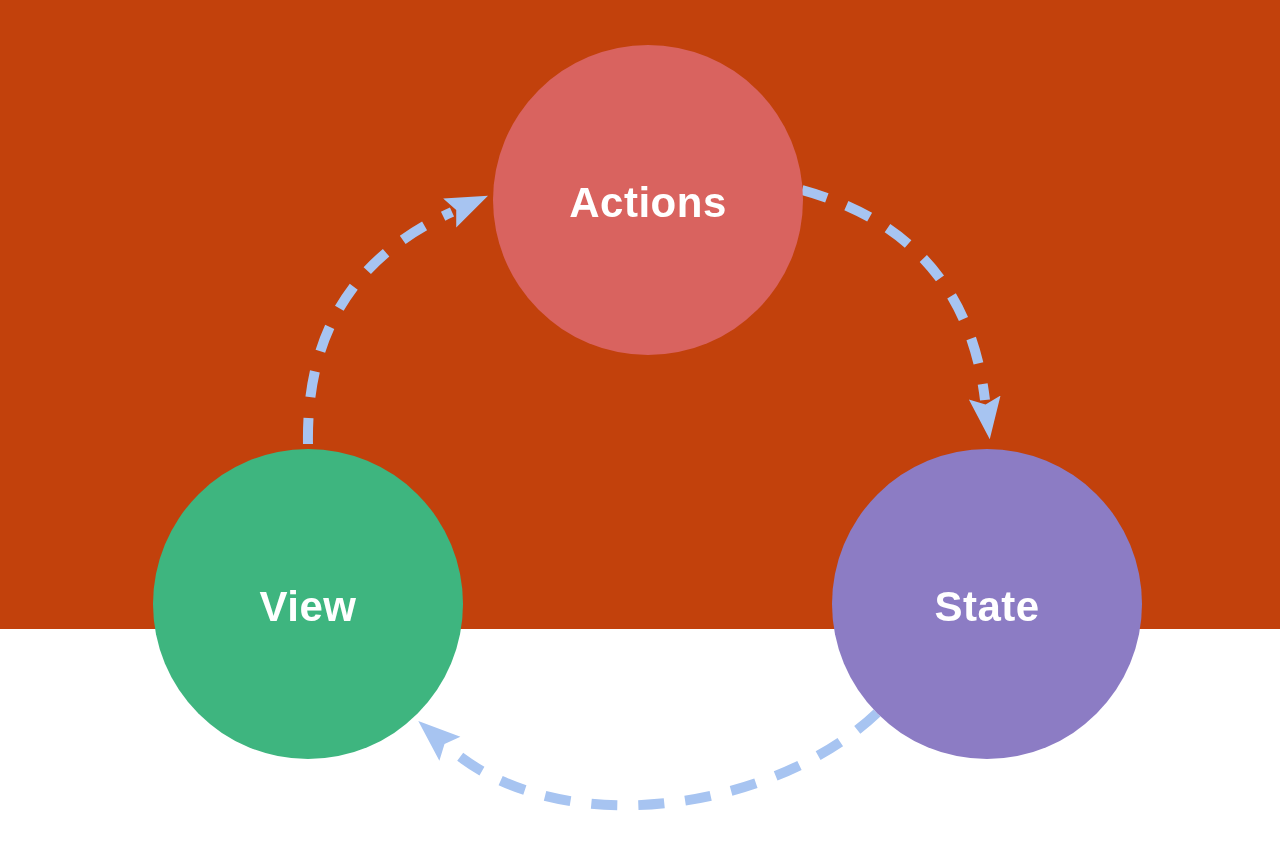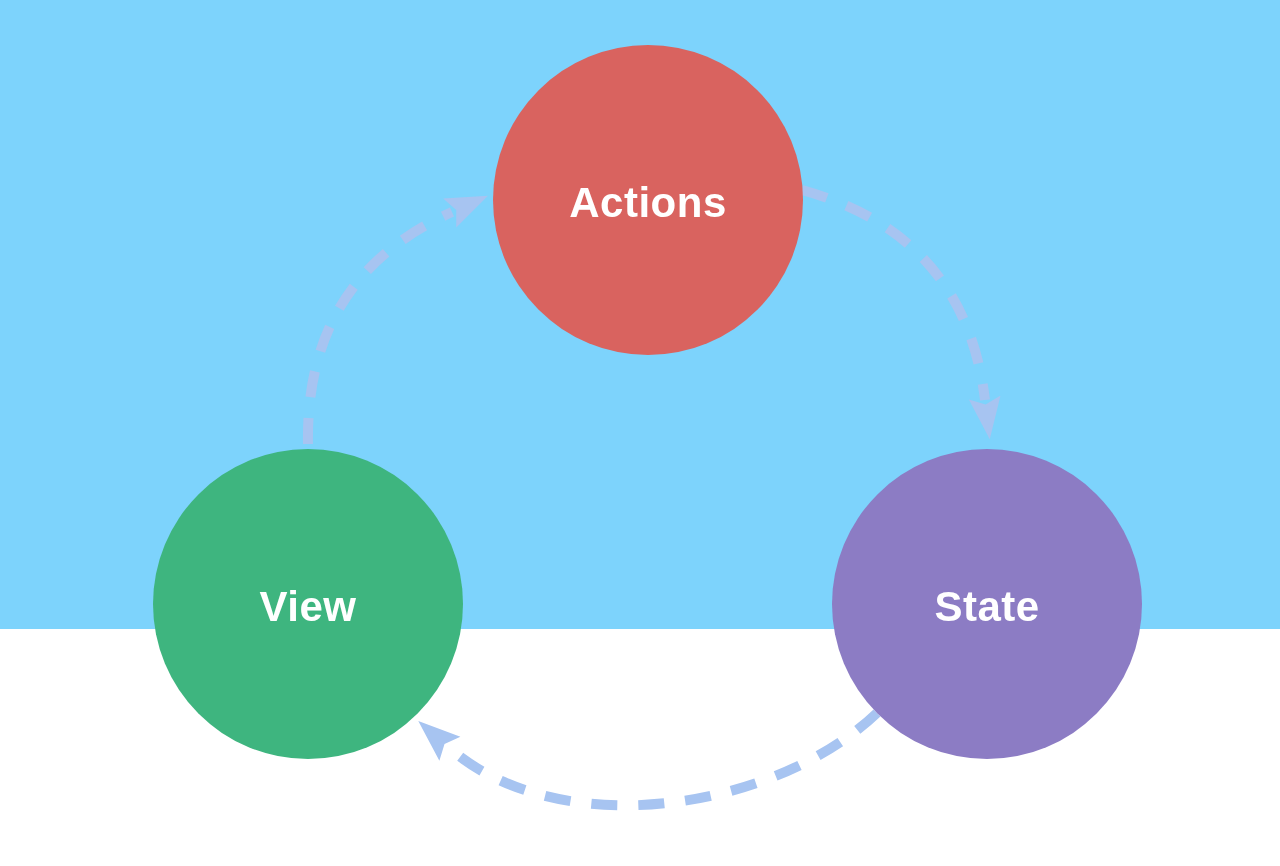--- a/index.html
+++ b/index.html
@@ -8,21 +8,21 @@
     background: #ffffff;
     width: 1280px;
     height: 866px;
     overflow: hidden;
     font-family: "Liberation Sans", sans-serif;
   }
   .diagram-stage {
     position: relative;
     width: 1280px;
     height: 629px;
-    background: #7dd3fc;
+    background: #c2410c;
   }
   svg { display: block; }
   .node-label {
     font-family: "Liberation Sans", "DejaVu Sans", sans-serif;
     font-weight: 700;
     font-size: 42px;
     letter-spacing: 0.5px;
     fill: #ffffff;
     text-anchor: middle;
   }

